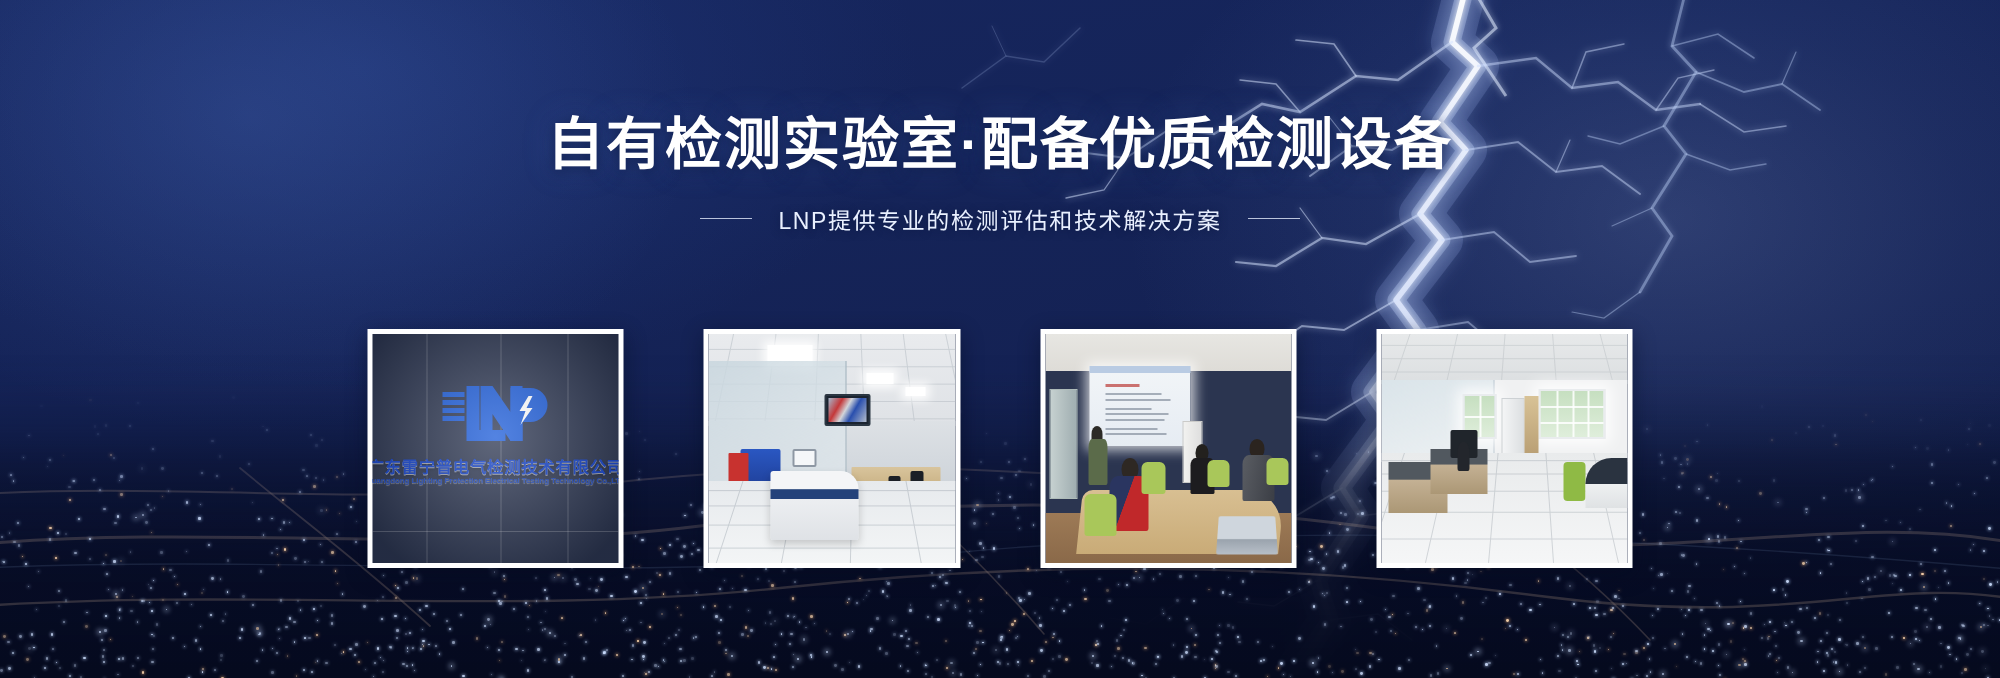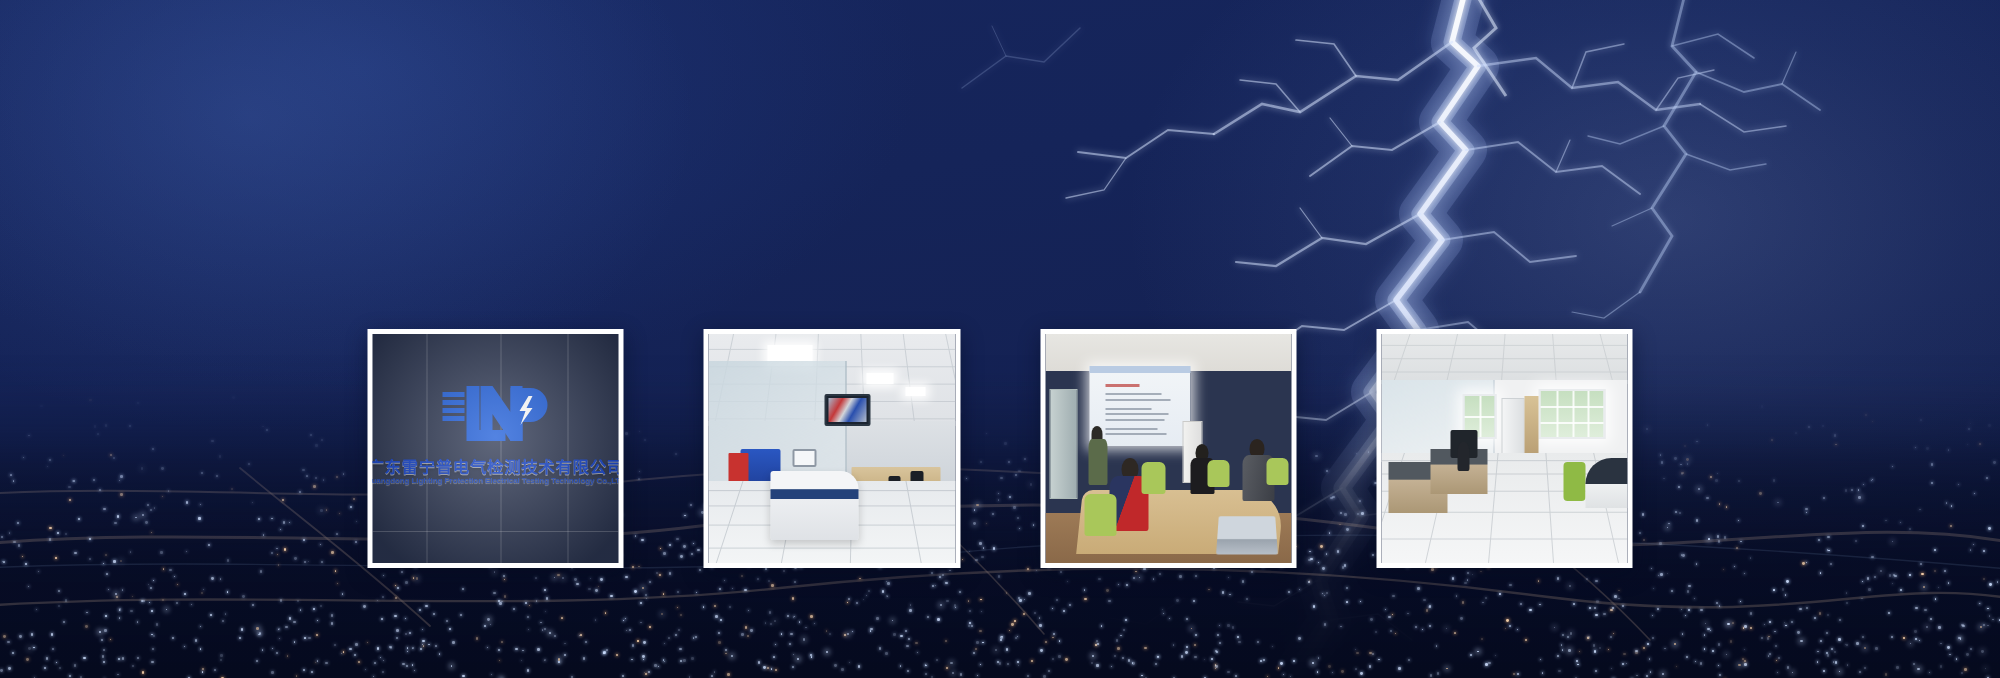--- a/index.html
+++ b/index.html
@@ -1809,20 +1809,26 @@
         <i class="" style="left:90.90%;top:57.88%;width:2.2px;height:2.2px;opacity:0.64"></i>
         <i class="" style="left:23.10%;top:72.67%;width:2.1px;height:2.1px;opacity:0.63"></i>
         <i class="" style="left:90.28%;top:78.51%;width:2.4px;height:2.4px;opacity:0.51"></i>
         <i class="" style="left:1.88%;top:67.45%;width:1.9px;height:1.9px;opacity:0.43"></i>
         <i class="" style="left:34.64%;top:87.70%;width:1.4px;height:1.4px;opacity:0.62"></i>
         <i class="" style="left:59.75%;top:68.76%;width:2.2px;height:2.2px;opacity:0.53"></i>
       </div>
   </div>
 
   <div class="headline">
+    <h1 class="title">自有检测实验室·配备优质检测设备</h1>
+    <div class="subline">
+      <span class="rule"></span>
+      <span class="subtitle">LNP提供专业的检测评估和技术解决方案</span>
+      <span class="rule"></span>
+    </div>
   </div>
 
   <div class="gallery">
 
     <figure class="shot">
       <div class="inner p1">
         <div class="seam" style="left:22%"></div>
         <div class="seam" style="left:52%"></div>
         <div class="seam" style="left:79%"></div>
         <div class="seam" style="top:86%;left:0;right:0;bottom:auto;height:1px;width:auto;"></div>

